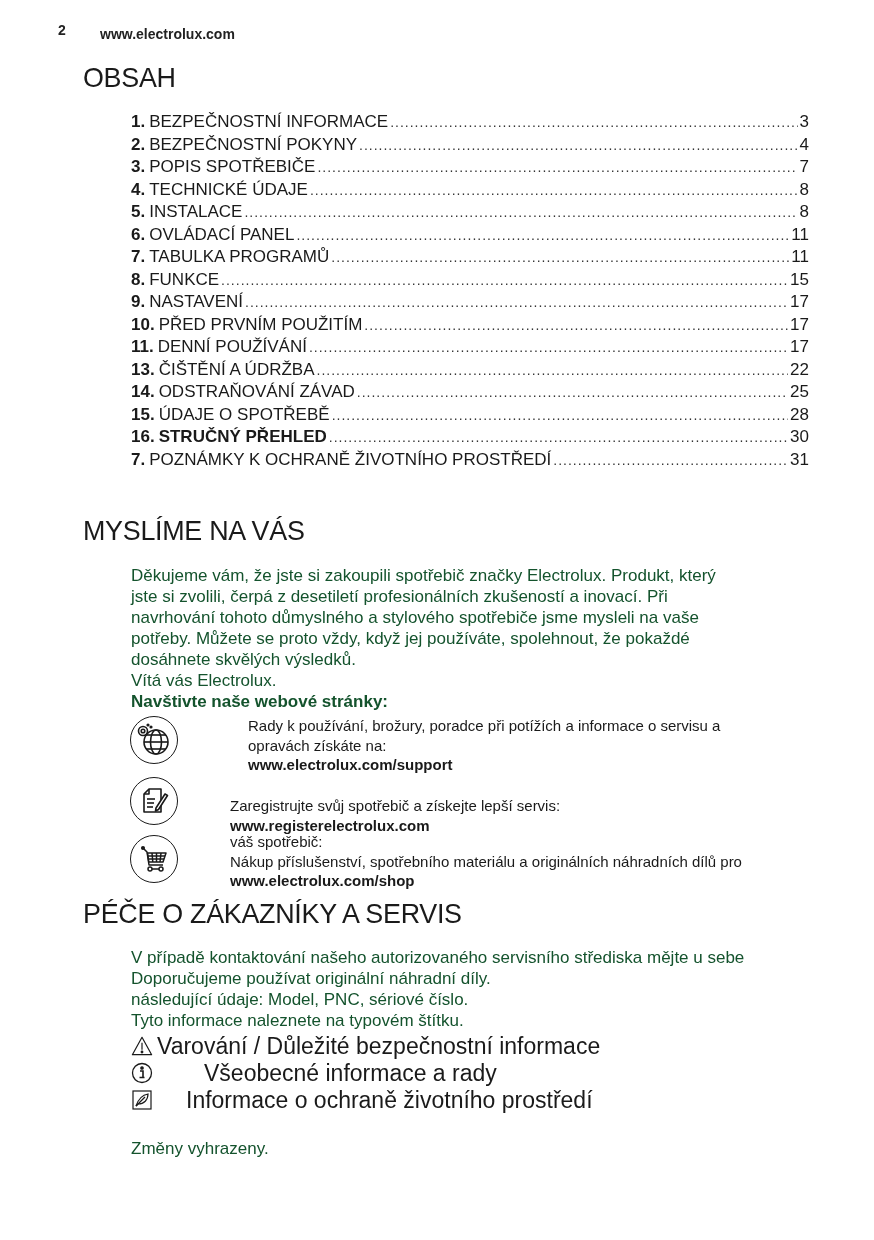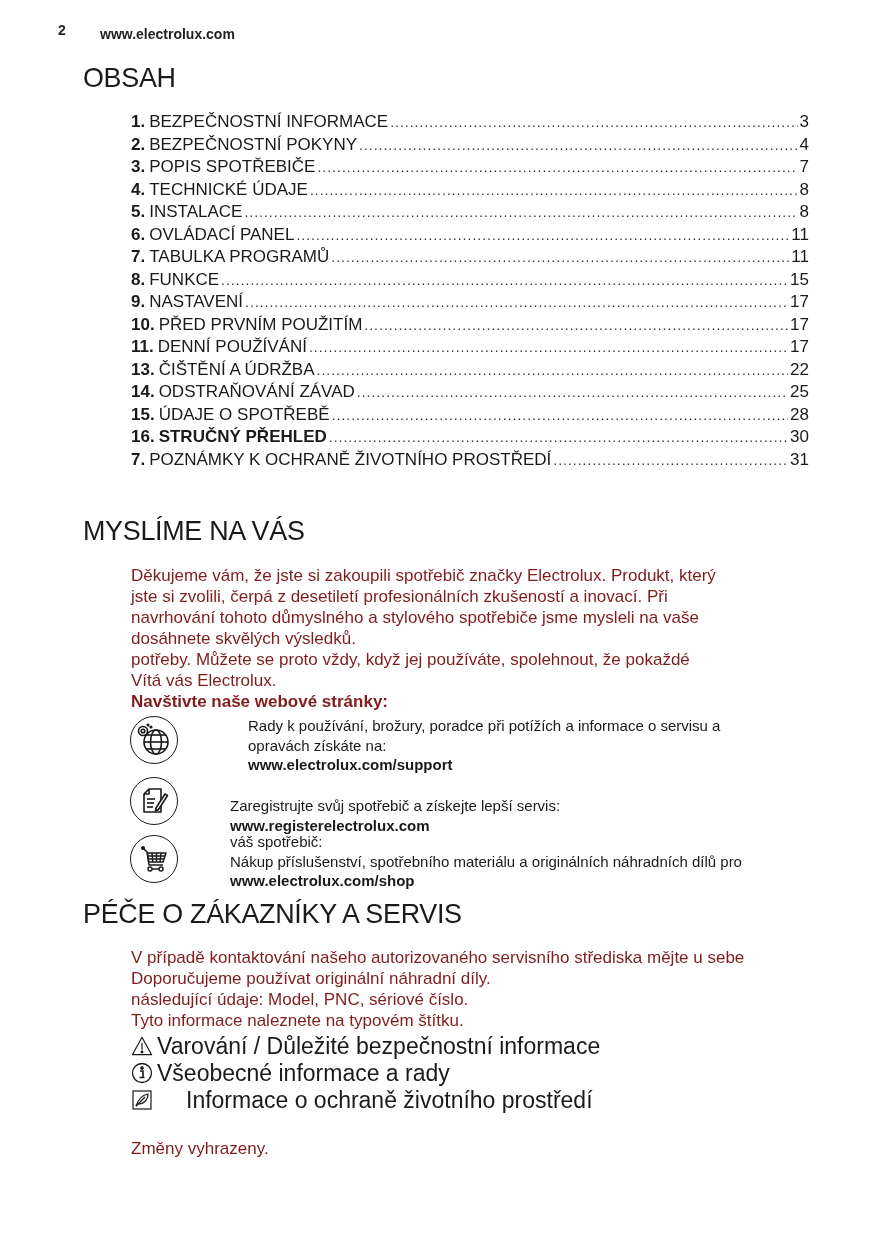--- a/index.html
+++ b/index.html
@@ -14,21 +14,21 @@
 
     .toc { position: absolute; left: 131px; top: 111px; width: 678px; }
     .toc-row { display: flex; align-items: baseline; height: 22.5px; font-size: 17px; line-height: 22.5px; white-space: nowrap; }
     .toc-row .num { font-weight: bold; margin-right: 4px; }
     .toc-row .title { }
     .toc-row .title.bold { font-weight: bold; }
     .toc-row .dots { flex: 1; overflow: hidden; margin: 0 2px; color: #333; letter-spacing: 1px; font-size: 14px; }
     .toc-row .dots::before { content: "....................................................................................................................................................................................................................................."; }
     .toc-row .page { text-align: right; }
 
-    .para { position: absolute; left: 131px; width: 690px; font-size: 17px; line-height: 21px; color: #7f1d1d; }
+    .para { position: absolute; left: 131px; width: 690px; font-size: 17px; line-height: 21px; color: #14532d; }
     .para p { white-space: nowrap; }
     .para .bold { font-weight: bold; }
 
     .link-block { position: absolute; left: 130px; width: 690px; }
     .link-icon { position: absolute; left: 0; width: 48px; height: 48px; border: 1.6px solid #1a1a1a; border-radius: 50%; display: flex; align-items: center; justify-content: center; }
     .link-text { position: absolute; left: 100px; font-size: 15px; line-height: 19.5px; white-space: nowrap; color: #1a1a1a; }
     .link-text .url { font-weight: bold; }
 
     .legend-row { position: absolute; left: 131px; font-size: 23px; line-height: 22px; display: flex; align-items: center; white-space: nowrap; }
     .legend-row .ico { width: 22px; height: 22px; margin-right: 4px; display: inline-flex; align-items: center; justify-content: center; }
@@ -141,22 +141,22 @@
       <span class="page">31</span>
     </div>
 </div>
 
 <div class="h1" style="top:515px;">MYSLÍME NA VÁS</div>
 
 <div class="para" style="top:565px;">
   <p>Děkujeme vám, že jste si zakoupili spotřebič značky Electrolux. Produkt, který</p>
   <p>jste si zvolili, čerpá z desetiletí profesionálních zkušeností a inovací. Při</p>
   <p>navrhování tohoto důmyslného a stylového spotřebiče jsme mysleli na vaše</p>
+  <p>potřeby. Můžete se proto vždy, když jej používáte, spolehnout, že pokaždé</p>
   <p>dosáhnete skvělých výsledků.</p>
-  <p>potřeby. Můžete se proto vždy, když jej používáte, spolehnout, že pokaždé</p>
   <p>Vítá vás Electrolux.</p>
   <p class="bold">Navštivte naše webové stránky:</p>
 </div>
 
 <div class="link-block" style="top:716px;">
   <div class="link-icon" style="top:0;">
     <svg width="38" height="38" viewBox="0 0 38 38" fill="none" stroke="#1a1a1a" stroke-width="1.6">
       <circle cx="21" cy="21" r="12"></circle>
       <ellipse cx="21" cy="21" rx="5.5" ry="12"></ellipse>
       <line x1="9" y1="21" x2="33" y2="21"></line>
@@ -228,21 +228,21 @@
   <span class="ico">
     <svg width="24" height="22" viewBox="0 0 24 22" fill="none" stroke="#1a1a1a" stroke-width="1.3" stroke-linejoin="round">
       <path d="M12 1.5 L22.5 20.5 H1.5 Z"></path>
       <line x1="12" y1="7.5" x2="12" y2="15"></line>
       <circle cx="12" cy="17.5" r="0.9" fill="#1a1a1a"></circle>
     </svg>
   </span>
   <span>Varování / Důležité bezpečnostní informace</span>
 </div>
 
-<div class="legend-row" style="top:1062px;">
+<div class="legend-row" style="top:1062px;gap:47px;">
   <span class="ico">
     <svg width="22" height="22" viewBox="0 0 22 22" fill="none" stroke="#1a1a1a" stroke-width="1.3">
       <circle cx="11" cy="11" r="9.5"></circle>
       <circle cx="11" cy="6" r="1.2" fill="#1a1a1a"></circle>
       <path d="M9 9 H12 V15.5 M8.5 15.5 H13.5" stroke-width="1.6"></path>
     </svg>
   </span>
   <span>Všeobecné informace a rady</span>
 </div>
 

